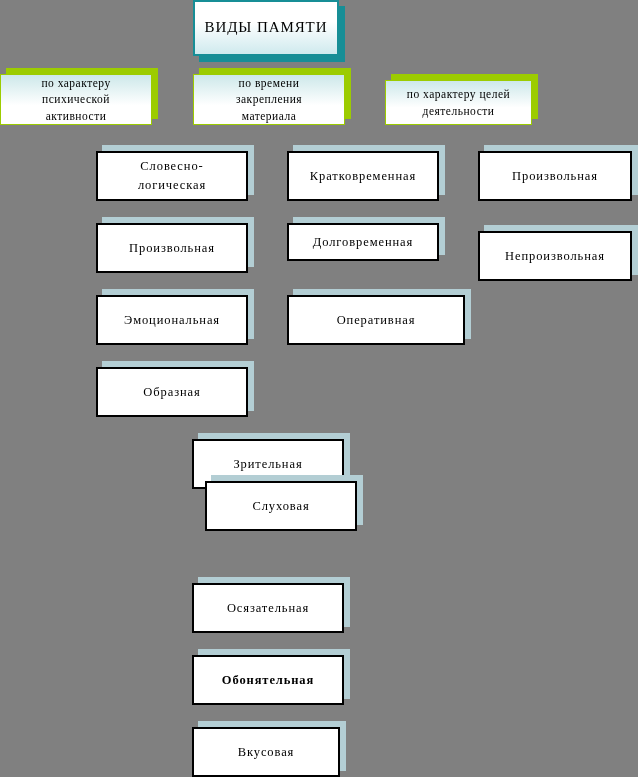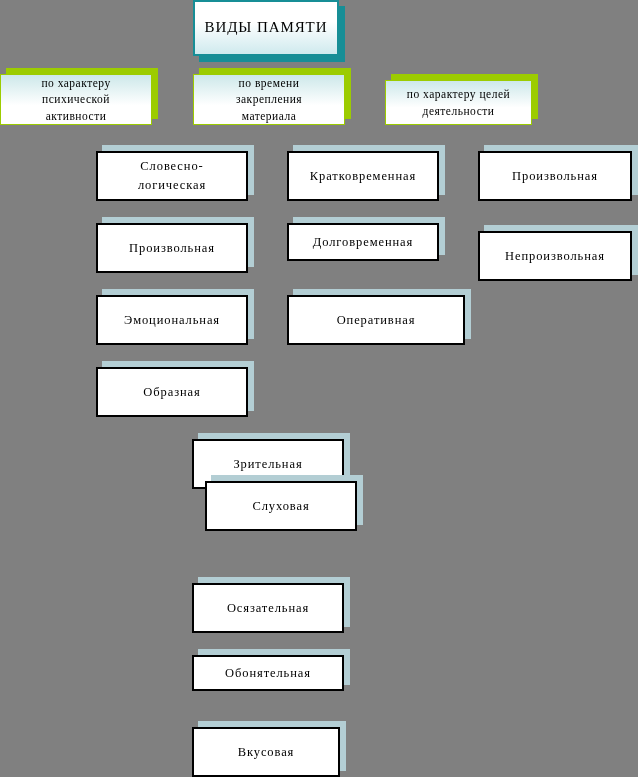--- a/index.html
+++ b/index.html
@@ -201,21 +201,21 @@
     <div class="face">
       <span class="label">Слуховая</span>
     </div>
   </div>
   <div class="node item-node" style="left: 192px; top: 577px; width: 158px; height: 56px;">
     <div class="shadow"></div>
     <div class="face">
       <span class="label">Осязательная</span>
     </div>
   </div>
-  <div class="node item-node" style="left: 192px; top: 649px; width: 158px; height: 42px;">
+  <div class="node item-node" style="left: 192px; top: 649px; width: 158px; height: 56px; font-weight: bold;">
     <div class="shadow"></div>
     <div class="face">
       <span class="label">Обонятельная</span>
     </div>
   </div>
   <div class="node item-node" style="left: 192px; top: 721px; width: 154px; height: 56px;">
     <div class="shadow"></div>
     <div class="face">
       <span class="label">Вкусовая</span>
     </div>

